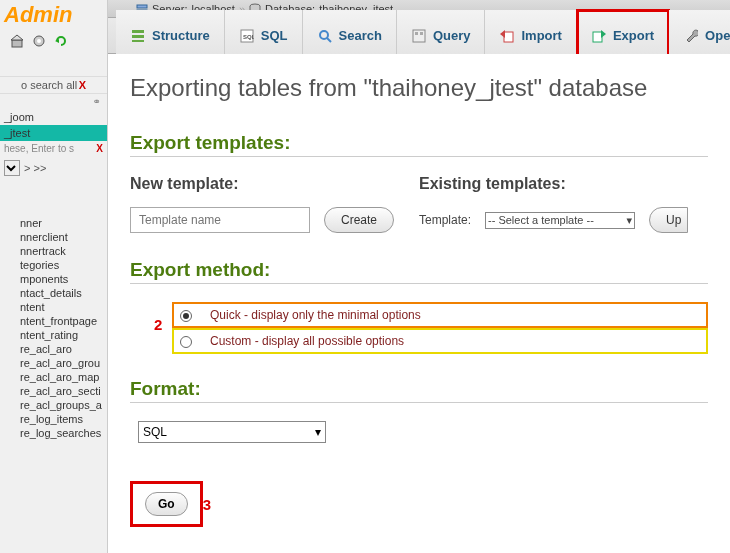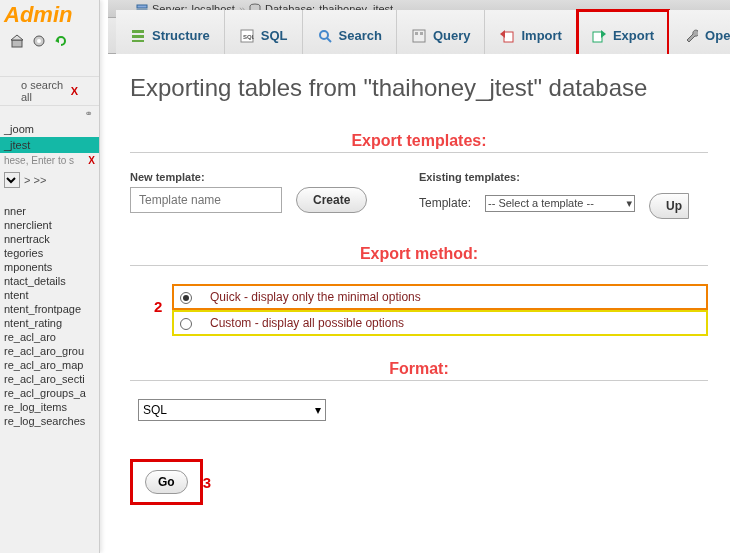--- a/index.html
+++ b/index.html
@@ -1,61 +1,61 @@
 <!DOCTYPE html>
 <html><head>
 <meta charset="utf-8">
 <style>
   * { box-sizing: border-box; margin: 0; padding: 0; font-family: Arial, sans-serif; }
   body { width: 730px; height: 553px; overflow: hidden; background: #fff; position: relative; }
   
-  .sidebar { position: absolute; left: 0; top: 0; width: 100px; height: 553px; background: #f0f0f0; border-right: 1px solid #ccc; box-shadow: 2px 0 4px rgba(0,0,0,0.1); }
+  .sidebar { position: absolute; left: 0; top: 0; width: 108px; height: 553px; background: #f0f0f0; border-right: 1px solid #ccc; box-shadow: 2px 0 4px rgba(0,0,0,0.1); }
   .logo-area { padding: 2px 4px; }
   .logo { color: #ff9900; font-size: 22px; font-weight: bold; font-style: italic; }
   .tool-icons { display: flex; gap: 4px; padding: 4px; align-items: center; }
   .tool-icon { width: 18px; height: 18px; display: flex; align-items: center; justify-content: center; font-size: 12px; }
   
   .search-row { padding: 2px 21px; border-top: 1px solid #ddd; border-bottom: 1px solid #ddd; margin-top: 20px; display: flex; align-items: center; justify-content: space-between; font-size: 11px; color: #555; }
   .search-row .x { color: #c00; font-weight: bold; }
   .link-icn { text-align: right; padding: 2px 6px; font-size: 10px; color: #888; }
   
   .db-list { font-size: 11px; }
   .db-item { padding: 2px 4px; color: #333; }
   .db-item.sel { background: #14b8a6; }
   .db-search { padding: 2px 4px; display: flex; align-items: center; font-size: 10px; color: #888; }
   .db-search .x { color: #c00; font-weight: bold; margin-left: auto; }
   .nav-row { padding: 4px; font-size: 11px; color: #555; display: flex; align-items: center; gap: 4px; }
   .nav-row select { font-size: 10px; width: 16px; height: 16px; border: 1px solid #999; }
   
-  .table-list { font-size: 11px; color: #333; margin-top: 12px; }
+  .table-list { font-size: 11px; color: #333; margin-top: 36px; padding-left: 16px; }
   .table-item { padding: 1px 4px; white-space: nowrap; overflow: hidden; }
   
   .main { position: absolute; left: 108px; top: 0; right: 0; height: 553px; background: linear-gradient(#f7f7f7, #eee); }
   .breadcrumb { height: 18px; background: linear-gradient(#ddd, #ccc); border-bottom: 1px solid #aaa; display: flex; align-items: center; padding: 0 6px; font-size: 11px; color: #333; gap: 4px; }
   .breadcrumb .arrow-back { font-size: 14px; color: #555; margin-right: 4px; }
   .breadcrumb .sep { color: #999; }
   .breadcrumb .icn { width: 12px; height: 12px; display: inline-flex; align-items: center; justify-content: center; }
   
   .tabs { height: 36px; background: linear-gradient(#eaeaea, #ddd); border-bottom: 1px solid #aaa; display: flex; align-items: center; padding-left: 8px; }
   .tab { height: 52px; display: flex; align-items: center; gap: 6px; padding: 0 14px; font-size: 13px; font-weight: bold; color: #235a81; border-right: 1px solid #ccc; background: linear-gradient(#f3f3f3, #e3e3e3); }
   .tab .ticon { width: 16px; height: 16px; display: flex; align-items: center; justify-content: center; }
   .tab.highlighted { outline: 3px solid #d00; outline-offset: -2px; }
   
   .content { padding: 20px 22px; background: #fff; position: absolute; left: 0; right: 0; top: 54px; bottom: 0; }
   .page-title { font-size: 24px; color: #555; font-weight: normal; margin-bottom: 30px; }
   
-  .section-title { font-size: 16px; font-weight: bold; color: #ef4444; margin-bottom: 18px; text-align: center; }
+  .section-title { font-size: 19px; font-weight: bold; color: #4d7c0f; margin-bottom: 18px; }
   .section-hr { border: 0; border-top: 1px solid #ccc; margin-top: 2px; }
   
   .template-row { display: flex; margin-bottom: 26px; }
   .tmpl-col { flex: 1; }
-  .tmpl-label { font-size: 11px; font-weight: bold; color: #444; margin-bottom: 4px; }
+  .tmpl-label { font-size: 16px; font-weight: bold; color: #444; margin-bottom: 14px; }
   .tmpl-controls { display: flex; align-items: center; gap: 14px; font-size: 12px; color: #444; }
-  .text-input { border: 1px solid #aaa; padding: 5px 8px; font-size: 12px; color: #888; width: 152px; }
-  .btn { border: 1px solid #999; border-radius: 14px; background: linear-gradient(#fdfdfd, #e3e3e3); padding: 5px 16px; font-size: 12px; color: #333; cursor: pointer; font-weight: bold; }
+  .text-input { border: 1px solid #aaa; padding: 5px 8px; font-size: 12px; color: #888; width: 180px; }
+  .btn { border: 1px solid #999; border-radius: 14px; background: linear-gradient(#fdfdfd, #e3e3e3); padding: 5px 16px; font-size: 12px; color: #333; cursor: pointer; font-weight: normal; }
   .sel-tmpl { border: 1px solid #888; padding: 1px 2px; font-size: 11px; width: 150px; }
   
   .method-box { margin-top: 6px; }
   .radio-group { margin-left: 42px; margin-top: 8px; }
   .radio-row { display: flex; align-items: flex-end; gap: 18px; padding: 4px 6px; font-size: 12px; color: #7f1d1d; }
   .radio-row.quick { border: 2px solid #f08000; }
   .radio-row.custom { border: 2px solid #e8d800; }
   .radio-dot { width: 12px; height: 12px; border: 1px solid #666; border-radius: 50%; display: flex; align-items: center; justify-content: center; }
   .radio-dot.on::after { content: ""; width: 6px; height: 6px; background: #333; border-radius: 50%; }
   .anno-num { position: absolute; color: #d00; font-size: 15px; font-weight: bold; }
@@ -239,21 +239,21 @@
         </div>
       </div>
       <div class="tmpl-col">
         <div class="tmpl-label">Existing templates:</div>
         <div class="tmpl-controls">
           <span>Template:</span>
           <div class="sel-tmpl" style="display:flex;justify-content:space-between;">
             <span>-- Select a template --</span>
             <span>▾</span>
           </div>
-          <button class="btn" style="border-radius:14px 0 0 14px;padding-right:6px;margin-top:6px;">Up</button>
+          <button class="btn" style="border-radius:14px 0 0 14px;padding-right:6px;">Up</button>
         </div>
       </div>
     </div>
 
     <div class="section-title">
       <span>Export method:</span>
       <hr class="section-hr">
     </div>
 
     <div class="method-box" style="position:relative;">

